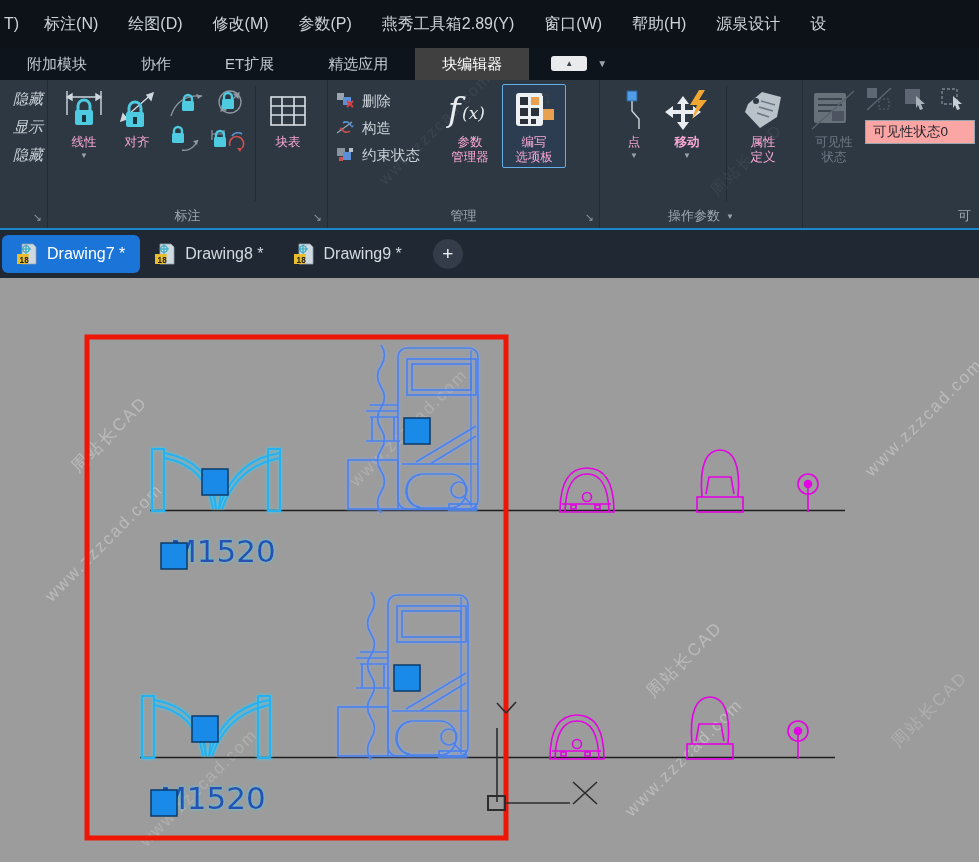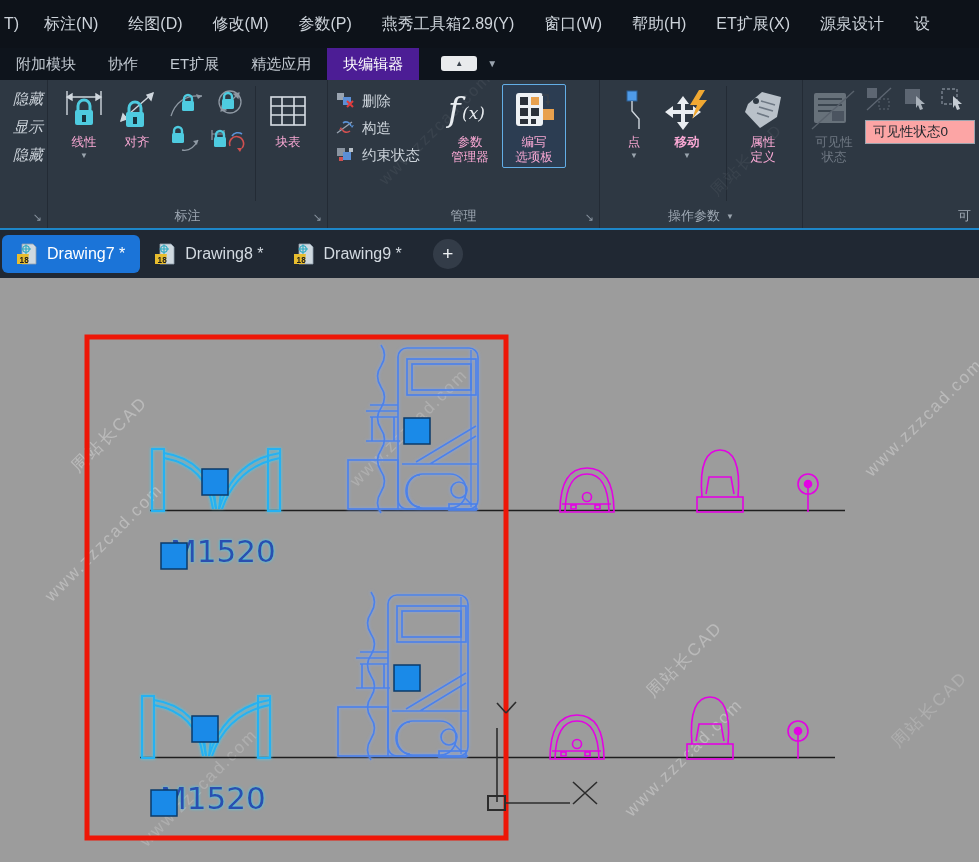--- a/index.html
+++ b/index.html
@@ -7,22 +7,22 @@
     font-family:"Liberation Sans", sans-serif; }
 
   
   .menubar { height:48px; background:#0d1219; display:flex; align-items:center;
     padding-left:2px; white-space:nowrap; overflow:hidden; }
   .menu-item { color:#ced4db; font-size:16px; padding:0 15px; line-height:48px; cursor:default; }
   .menu-item:first-child { padding:0 10px 0 2px; }
 
   
   .ribbontabs { height:32px; background:#0e141c; display:flex; align-items:stretch; }
-  .rtab { color:#c2c9d1; font-size:15px; padding:0 16px; display:flex; align-items:center; }
-  .rtab.active { background:#4c1d95; color:#fff; }
+  .rtab { color:#c2c9d1; font-size:15px; padding:0 27px; display:flex; align-items:center; }
+  .rtab.active { background:#404040; color:#fff; }
   .collapse-pill { width:36px; height:15px; background:#e9ebed; border-radius:3px;
     margin:8px 0 0 22px; display:flex; align-items:center; justify-content:center;
     color:#3a424c; font-size:8px; }
   .collapse-caret { color:#9aa4ae; font-size:10px; margin:10px 0 0 10px; }
 
   
   .ribbon { height:150px; background:#2e3843; border-bottom:2px solid #1d86c8;
     display:flex; overflow:hidden; position:relative; }
   .panel { display:flex; flex-direction:column; border-right:1px solid #232b35; flex:0 0 auto; }
   .panel-body { flex:1; display:flex; align-items:flex-start; padding:4px 4px 0; }
@@ -78,21 +78,20 @@
 
 <div class="menubar">
   <span class="menu-item">T)</span>
   <span class="menu-item">标注(N)</span>
   <span class="menu-item">绘图(D)</span>
   <span class="menu-item">修改(M)</span>
   <span class="menu-item">参数(P)</span>
   <span class="menu-item">燕秀工具箱2.89(Y)</span>
   <span class="menu-item">窗口(W)</span>
   <span class="menu-item">帮助(H)</span>
-  <span class="menu-item">ET扩展(X)</span>
   <span class="menu-item">源泉设计</span>
   <span class="menu-item">设</span>
 </div>
 
 <div class="ribbontabs">
   <span class="rtab">附加模块</span>
   <span class="rtab">协作</span>
   <span class="rtab">ET扩展</span>
   <span class="rtab">精选应用</span>
   <span class="rtab active">块编辑器</span>

